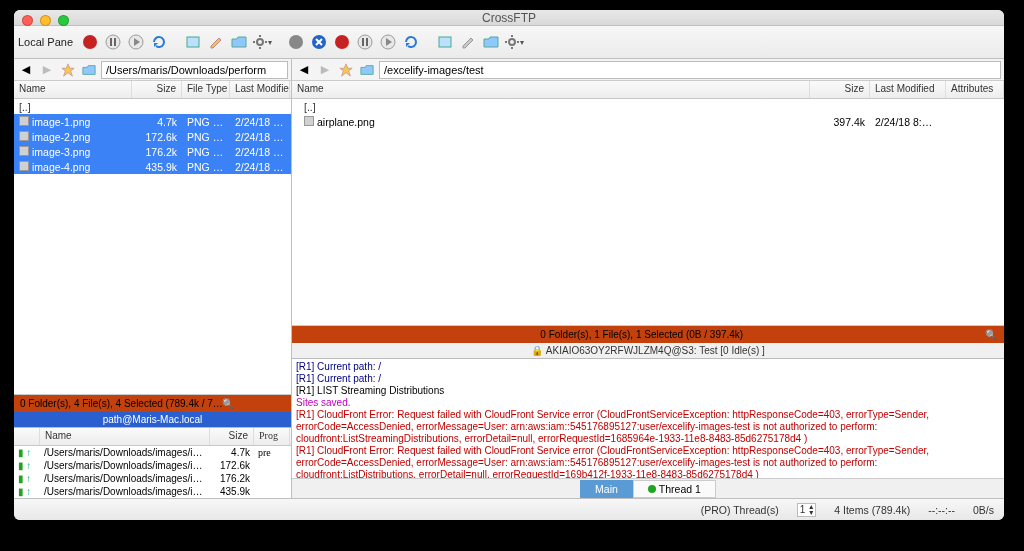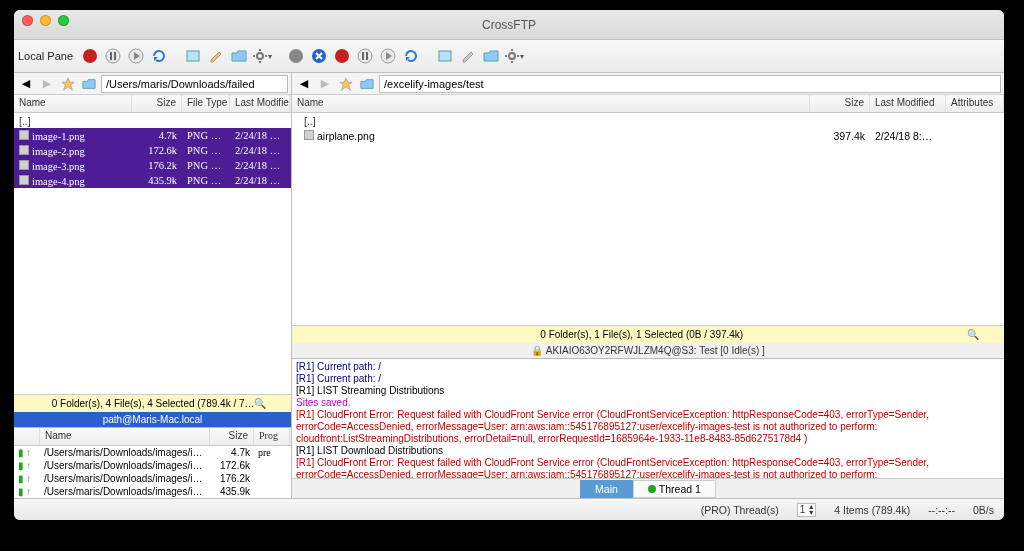--- a/index.html
+++ b/index.html
@@ -1,40 +1,40 @@
 <!DOCTYPE html>
 <html><head>
 <meta charset="utf-8">
 <style>
   * { box-sizing: border-box; margin: 0; padding: 0; }
   body { background: #000; font-family: Arial, Helvetica, sans-serif; font-size: 11px; width: 1024px; height: 551px; overflow: hidden; }
   .window { position: absolute; top: 10px; left: 14px; width: 990px; height: 510px; background: #ececec; border-radius: 6px; box-shadow: 0 4px 14px rgba(0,0,0,0.6); display: flex; flex-direction: column; overflow: hidden; }
-  .titlebar { height: 30px; background: linear-gradient(#e8e8e8,#d9d9d9); display: flex; align-items: center; position: relative; border-bottom: 1px solid #c0c0c0; }
+  .titlebar { height: 16px; background: linear-gradient(#e8e8e8,#d9d9d9); display: flex; align-items: center; position: relative; border-bottom: 1px solid #c0c0c0; }
   .traffic { position: absolute; left: 8px; top: 5px; display: flex; gap: 7px; }
   .tl { width: 11px; height: 11px; border-radius: 50%; border: 0.5px solid rgba(0,0,0,0.2); }
   .tl.red { background: #ff5f57; } .tl.yellow { background: #febc2e; } .tl.green { background: #28c840; }
   .titlebar-title { position: absolute; left: 0; right: 0; text-align: center; color: #555; font-size: 12px; }
   .toolbar-row { height: 28px; display: flex; align-items: center; gap: 3px; padding: 16px 4px; background: linear-gradient(#f7f7f7,#ebebeb); border-bottom: 1px solid #bfbfbf; }
   .tb-label { font-size: 11px; color: #222; margin-right: 4px; }
   .tb-btn { width: 20px; height: 20px; display: flex; align-items: center; justify-content: center; border-radius: 3px; }
   .panes { display: flex; flex: 1; min-height: 0; }
   .pane-left { width: 278px; display: flex; flex-direction: column; border-right: 1px solid #bfbfbf; }
   .pane-right { flex: 1; display: flex; flex-direction: column; }
   .pathbar { height: 22px; display:flex; align-items:center; gap:3px; padding:0 3px; background:#f4f4f4; border-bottom:1px solid #ccc; }
   .nav-btn { width:18px;height:18px;display:flex;align-items:center;justify-content:center; }
   .path-field { flex:1; height:18px; border:1px solid #bbb; background:#fff; padding:0 4px; font-size:11px; display:flex; align-items:center; }
   .grid-header { display:flex; background:linear-gradient(#fafafa,#ededed); border-bottom:1px solid #c7c7c7; height:18px; font-size:10px; color:#333; }
   .grid-header > div { border-right:1px solid #ddd; padding:2px 5px; white-space:nowrap; overflow:hidden; }
   .grid-body { flex:1; background:#fff; overflow:auto; font-size:10.5px; }
   .row { display:flex; height:15px; align-items:center; white-space:nowrap; }
   .row > div { padding:0 5px; overflow:hidden; text-overflow:ellipsis; }
   .row.parent { color:#333; }
-  .row.sel { background:#4c1d95; color:#fff;font-family:Liberation Serif, serif; }
+  .row.sel { background:#3b82f6; color:#fff; }
   .file-ico { width:10px; height:10px; background:#d0d0d0; display:inline-block; margin-right:3px; border:0.5px solid #999; }
-  .summary { height:18px; display:flex; align-items:center; justify-content:flex-end; padding:0 24px; background:#fef9c3; border-top:1px solid #ccc; font-size:10px; }
+  .summary { height:18px; display:flex; align-items:center; justify-content:flex-start; padding:0 6px; background:#c2410c; border-top:1px solid #ccc; font-size:10px; }
   .hostbar { height:15px; background:#2a5fd0; color:#fff; text-align:center; font-size:10px; line-height:15px; }
   .hostbar.lock { background:#f0f0f0; color:#333; }
   .lower-left { display:flex; flex-direction:column; border-top:1px solid #bbb; }
   .queue { flex:1; background:#fff; overflow:auto; height:120px; }
   .qrow { display:flex; font-size:10px; height:13px; align-items:center; }
   .qrow > div { padding:0 4px; overflow:hidden; text-overflow:ellipsis; white-space:nowrap; }
   .log { background:#fff; font-size:10px; padding:2px 4px; line-height:12px; overflow:auto; height:120px; border-top:1px solid #bbb; }
   .log .navy { color:#000080; } .log .magenta { color:#c000c0; } .log .red { color:#c00000; } .log .black { color:#000; }
   .tabs-bar { height:20px; background:#f0f0f0; border-top:1px solid #ccc; display:flex; align-items:center; justify-content:center; gap:0; }
   .tab { padding:2px 14px; font-size:10.5px; border:1px solid #ccc; background:#fafafa; }
@@ -193,21 +193,21 @@
         <div class="nav-btn">
             <svg width="14" height="14" viewBox="0 0 16 16">
               <path d="M8 1 L10 6 L15 6 L11 9 L13 15 L8 11 L3 15 L5 9 L1 6 L6 6 Z" fill="#f7c948" stroke="#c99"></path>
             </svg>
           </div>
         <div class="nav-btn">
             <svg width="14" height="14" viewBox="0 0 16 16">
               <path d="M1 5 L6 5 L7 3 L15 3 L15 13 L1 13 Z" fill="#8fc7ff" stroke="#5a9"></path>
             </svg>
           </div>
-        <div class="path-field">/Users/maris/Downloads/failed</div>
+        <div class="path-field">/Users/maris/Downloads/perform</div>
       </div>
       <div class="grid-header">
         <div class="lc1">Name</div>
         <div class="lc2">Size</div>
         <div class="lc3">File Type</div>
         <div class="lc4">Last Modified</div>
       </div>
       <div class="grid-body" style="height:220px">
         <div class="row parent">
           <div class="lc1"><span>[..]</span></div>
@@ -325,21 +325,20 @@
         <span style="margin:0 auto">0 Folder(s), 1 File(s), 1 Selected (0B / 397.4k)</span>
         <span>🔍</span>
       </div>
       <div class="hostbar lock">🔒 AKIAIO63OY2RFWJLZM4Q@S3: Test [0 Idle(s) ]</div>
       <div class="log" id="log-lines">
           <div class="navy">[R1] Current path: /</div>
           <div class="navy">[R1] Current path: /</div>
           <div class="black">[R1] LIST Streaming Distributions</div>
           <div class="magenta">  Sites saved.</div>
           <div class="red">[R1] CloudFront Error: Request failed with CloudFront Service error (CloudFrontServiceException: httpResponseCode=403, errorType=Sender, errorCode=AccessDenied, errorMessage=User: arn:aws:iam::545176895127:user/excelify-images-test is not authorized to perform: cloudfront:ListStreamingDistributions, errorDetail=null, errorRequestId=1685964e-1933-11e8-8483-85d6275178d4 )</div>
-          <div class="black">[R1] LIST Download Distributions</div>
           <div class="red">[R1] CloudFront Error: Request failed with CloudFront Service error (CloudFrontServiceException: httpResponseCode=403, errorType=Sender, errorCode=AccessDenied, errorMessage=User: arn:aws:iam::545176895127:user/excelify-images-test is not authorized to perform: cloudfront:ListDistributions, errorDetail=null, errorRequestId=169b412f-1933-11e8-8483-85d6275178d4 )</div>
         </div>
       <div class="tabs-bar">
         <div></div>
         <div class="tab active">Main</div>
         <div class="tab"><span class="dot-green"></span><span>Thread 1</span></div>
       </div>
     </div>
   </div>
 

